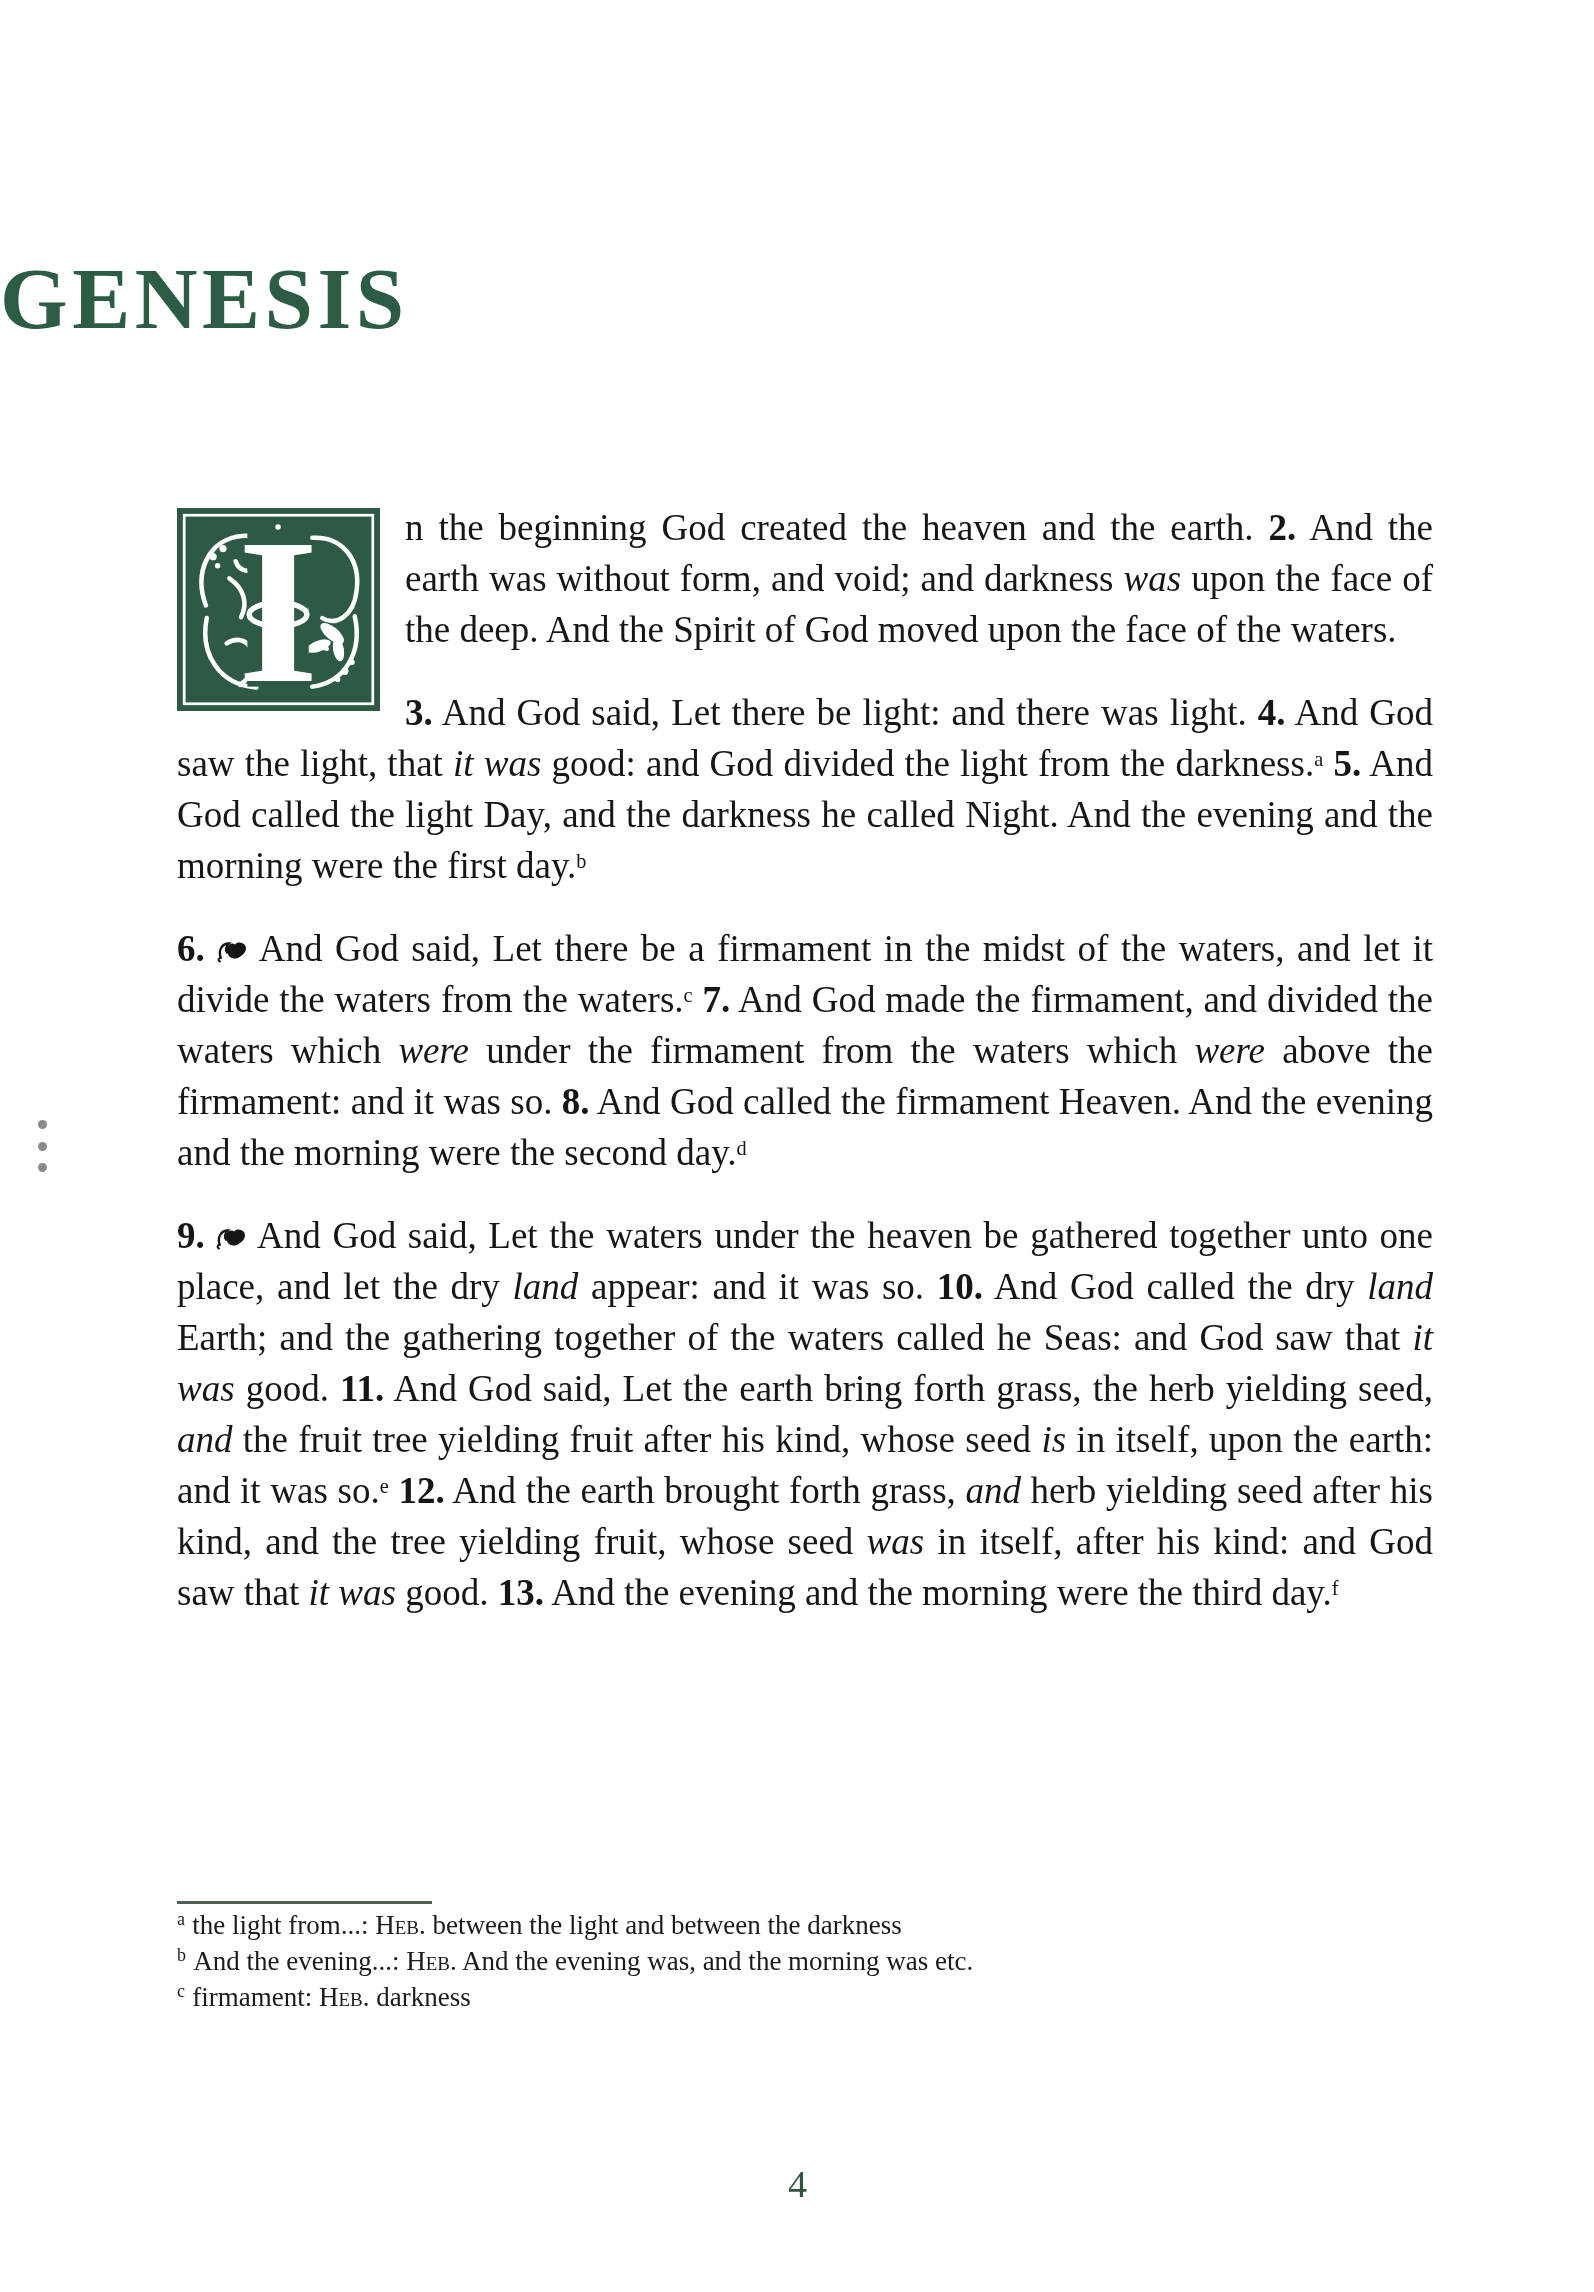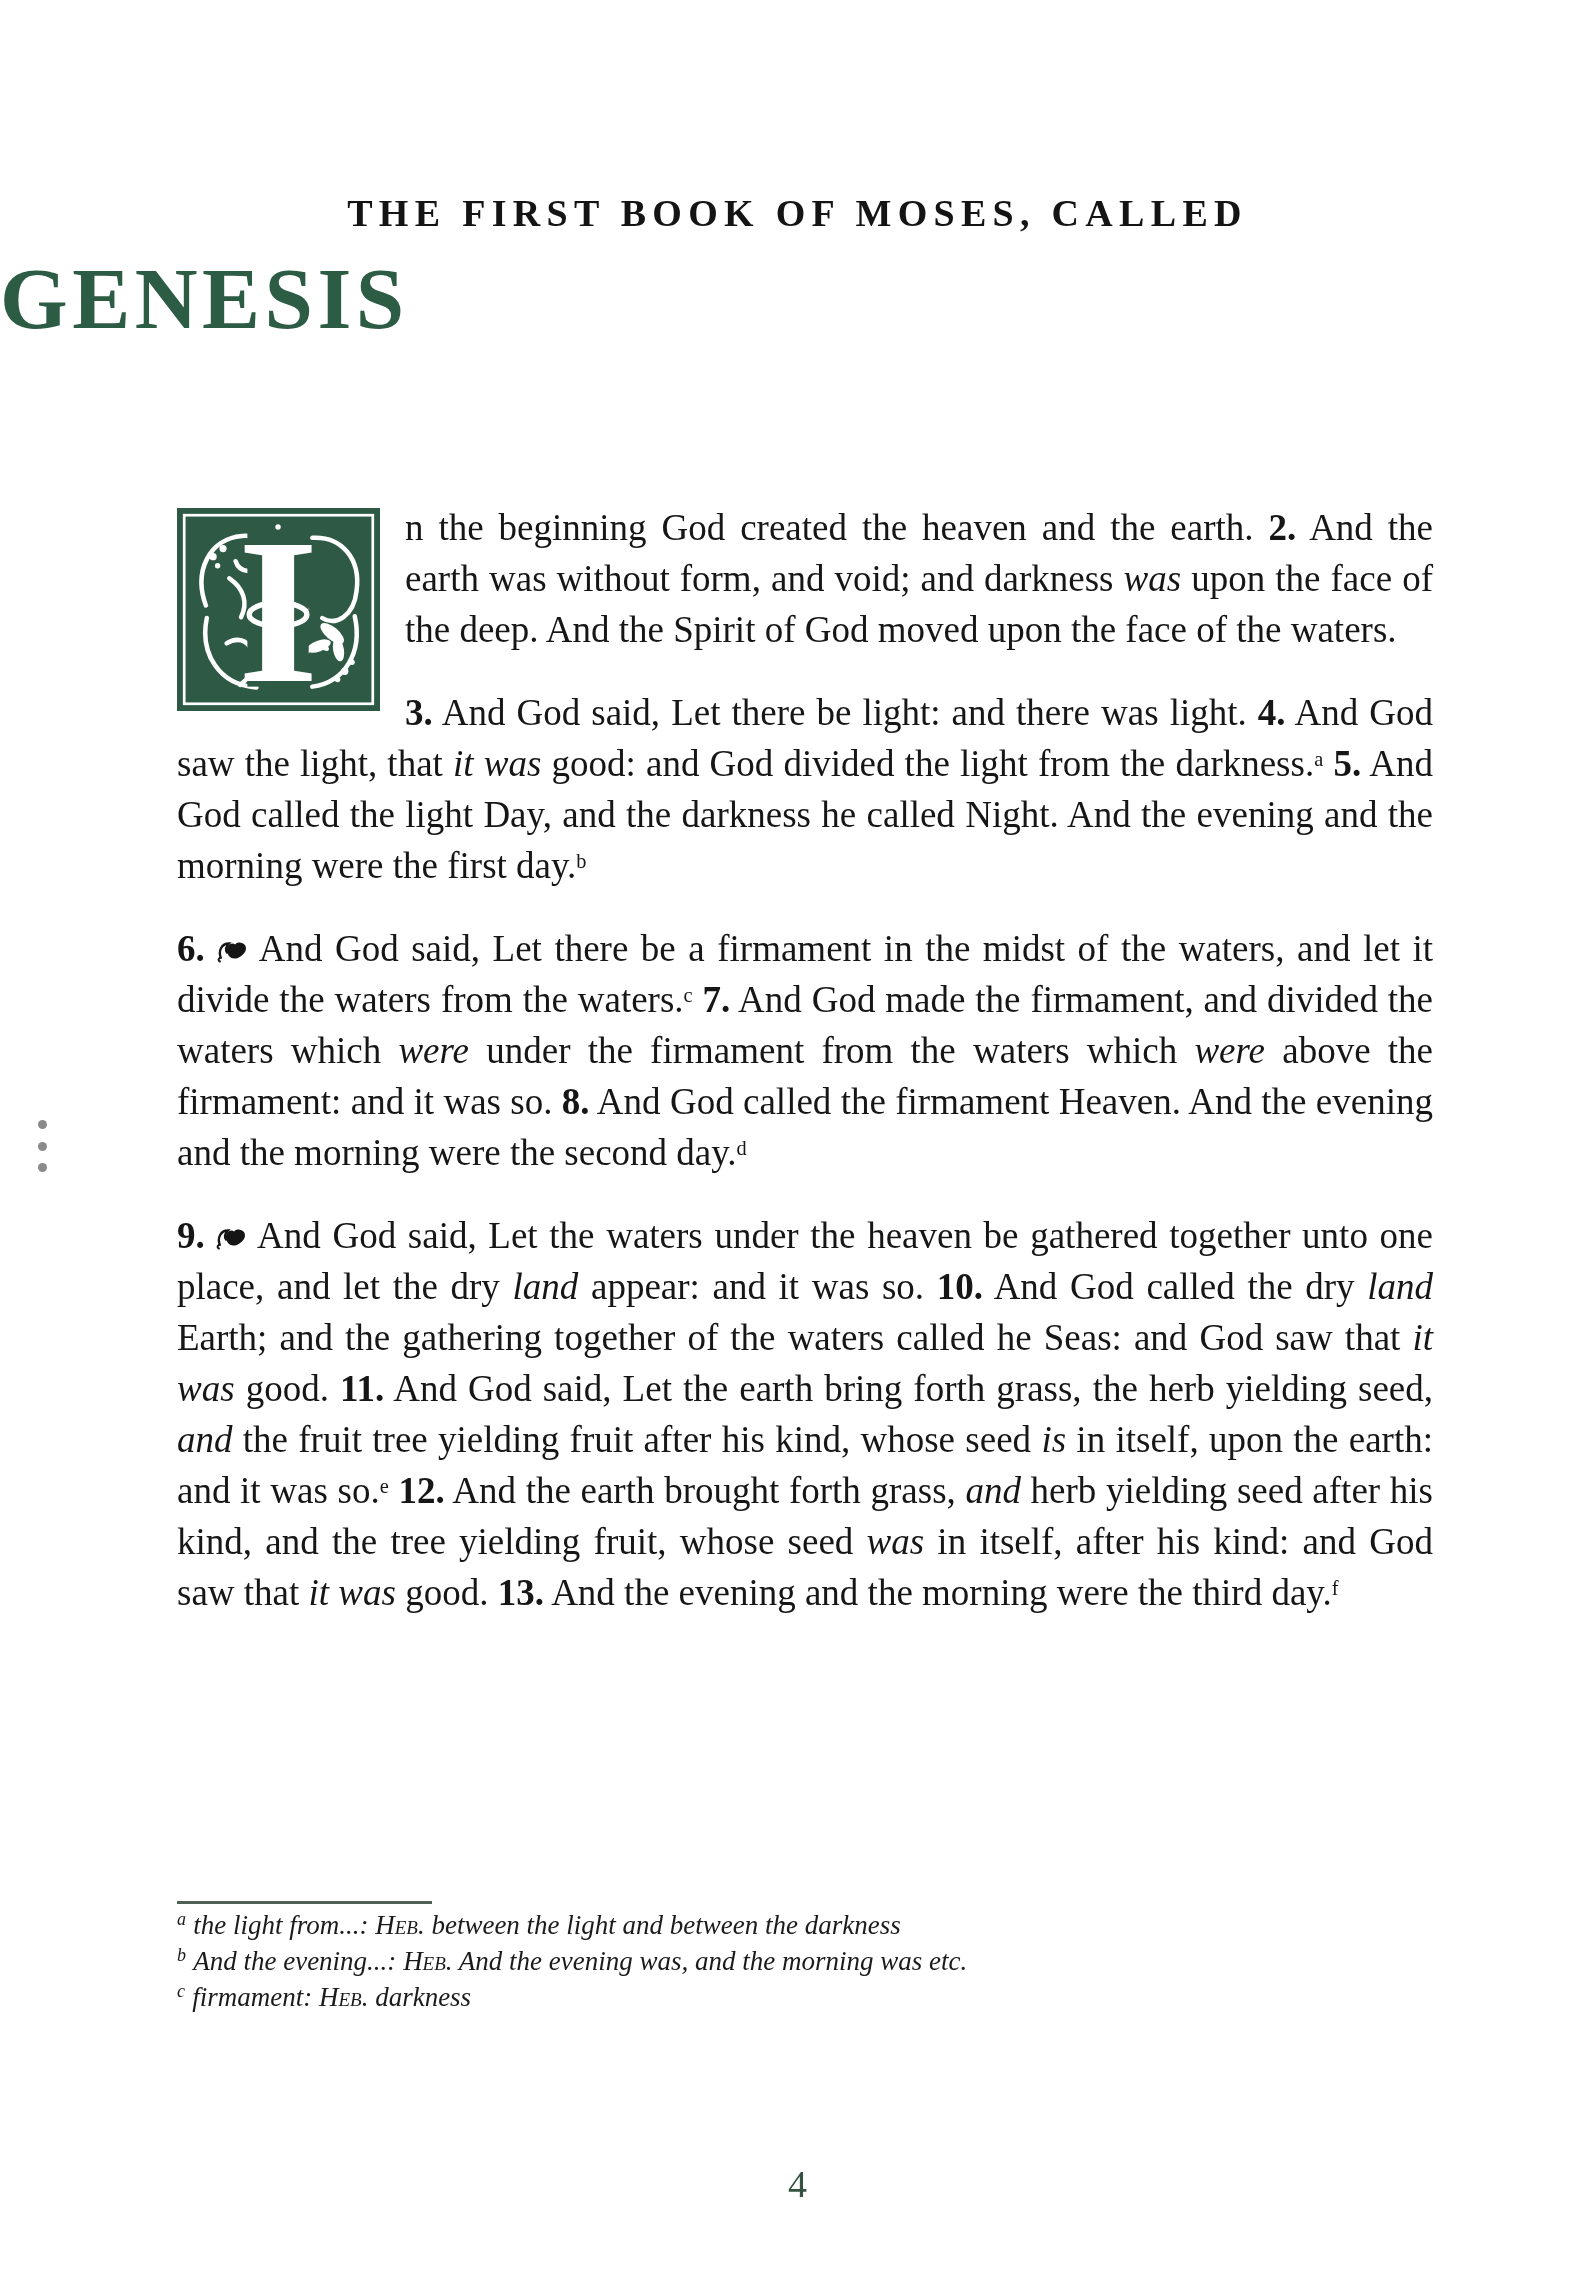--- a/index.html
+++ b/index.html
@@ -20,33 +20,32 @@
   .content .b{font-weight:bold;}
   .content .i{font-style:italic;}
   .sup{font-size:0.55em;position:relative;top:-0.5em;line-height:0;}
   .fleuron{display:inline-block;vertical-align:-1.8px;line-height:0;}
 
   .dropcap{float:left;width:203px;height:203px;margin:6.3px 25px 5.4px 0;}
 
   .fn-rule{position:absolute;left:177px;top:1901px;width:255px;height:2.7px;background:#4f6157;}
   .footnotes{position:absolute;left:177px;top:1909px;width:1278px;
              font-size:27px;line-height:33px;color:#1b1b1b;}
-  .footnote{padding-left:23.4px;text-indent:-23.4px;font-style:italic;}
+  .footnote{padding-left:23.4px;text-indent:-23.4px;}
   .fn-marker{font-size:18px;position:relative;top:-9px;margin-right:7.2px;}
   .sc{font-variant:small-caps;}
 
   .page-num{position:absolute;top:2162px;left:0;width:100%;text-align:center;
             font-size:38px;color:#33523f;}
 </style>
 </head>
 <body>
 
 <div class="page">
 
-  <div class="kicker">THE FIRST BOOK OF MOSES, CALLED</div>
   <div class="booktitle">GENESIS</div>
 
   <div class="side-dots">
     <span class="dot"></span>
     <span class="dot"></span>
     <span class="dot"></span>
   </div>
 
   <div class="content" id="content">
       <p><span class="dropcap"><svg width="203" height="203" viewBox="0 0 225 225" style="font-size:41px">

